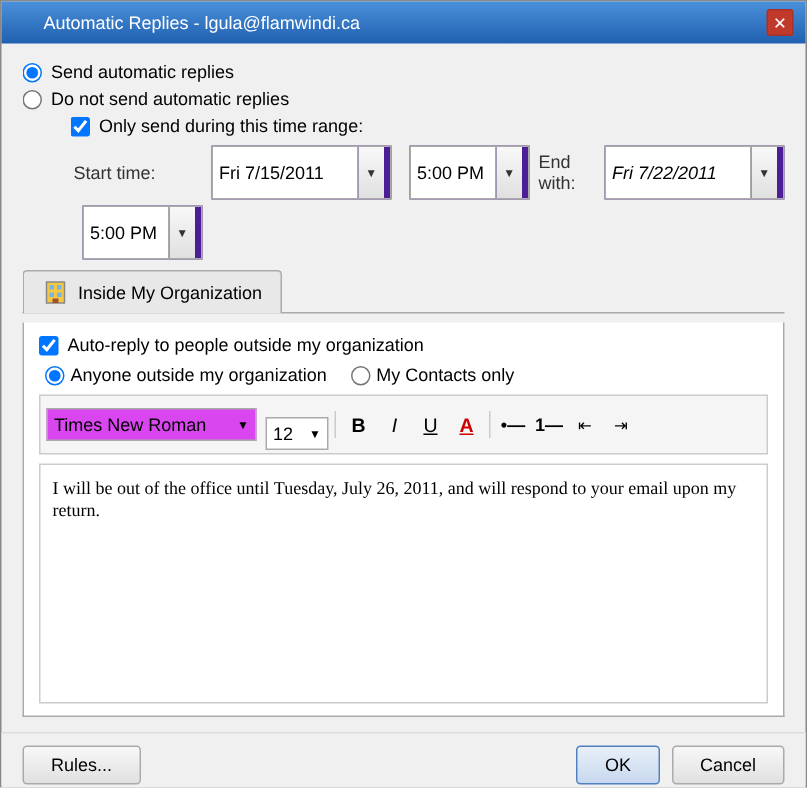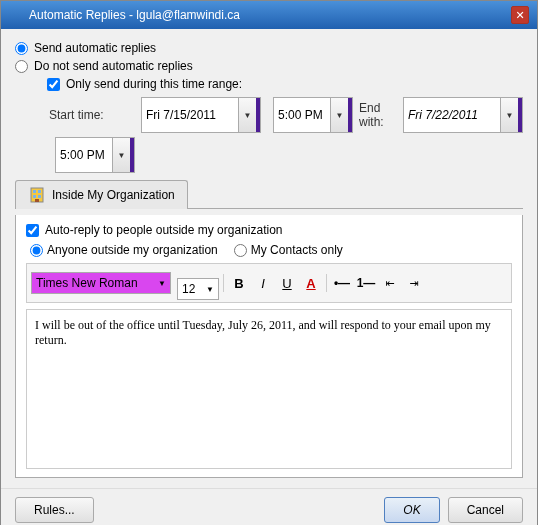--- a/index.html
+++ b/index.html
@@ -269,21 +269,20 @@
       border: 1px solid #aaa;
       background: linear-gradient(to bottom, #f8f8f8, #e0e0e0);
       cursor: pointer;
       font-size: 12px;
       border-radius: 3px;
     }
 
     .footer-btn.ok {
       border: 1px solid #5080c0;
       background: linear-gradient(to bottom, #e8f0f8, #c8d8f0);
-      font-style: italic;
     }
 
     input[type="radio"] { cursor: pointer; }
     input[type="checkbox"] { cursor: pointer; }
 
     .font-text { font-size: 12px; }
     .size-text { font-size: 12px; }
 
     .underline-a {
       text-decoration: underline;

